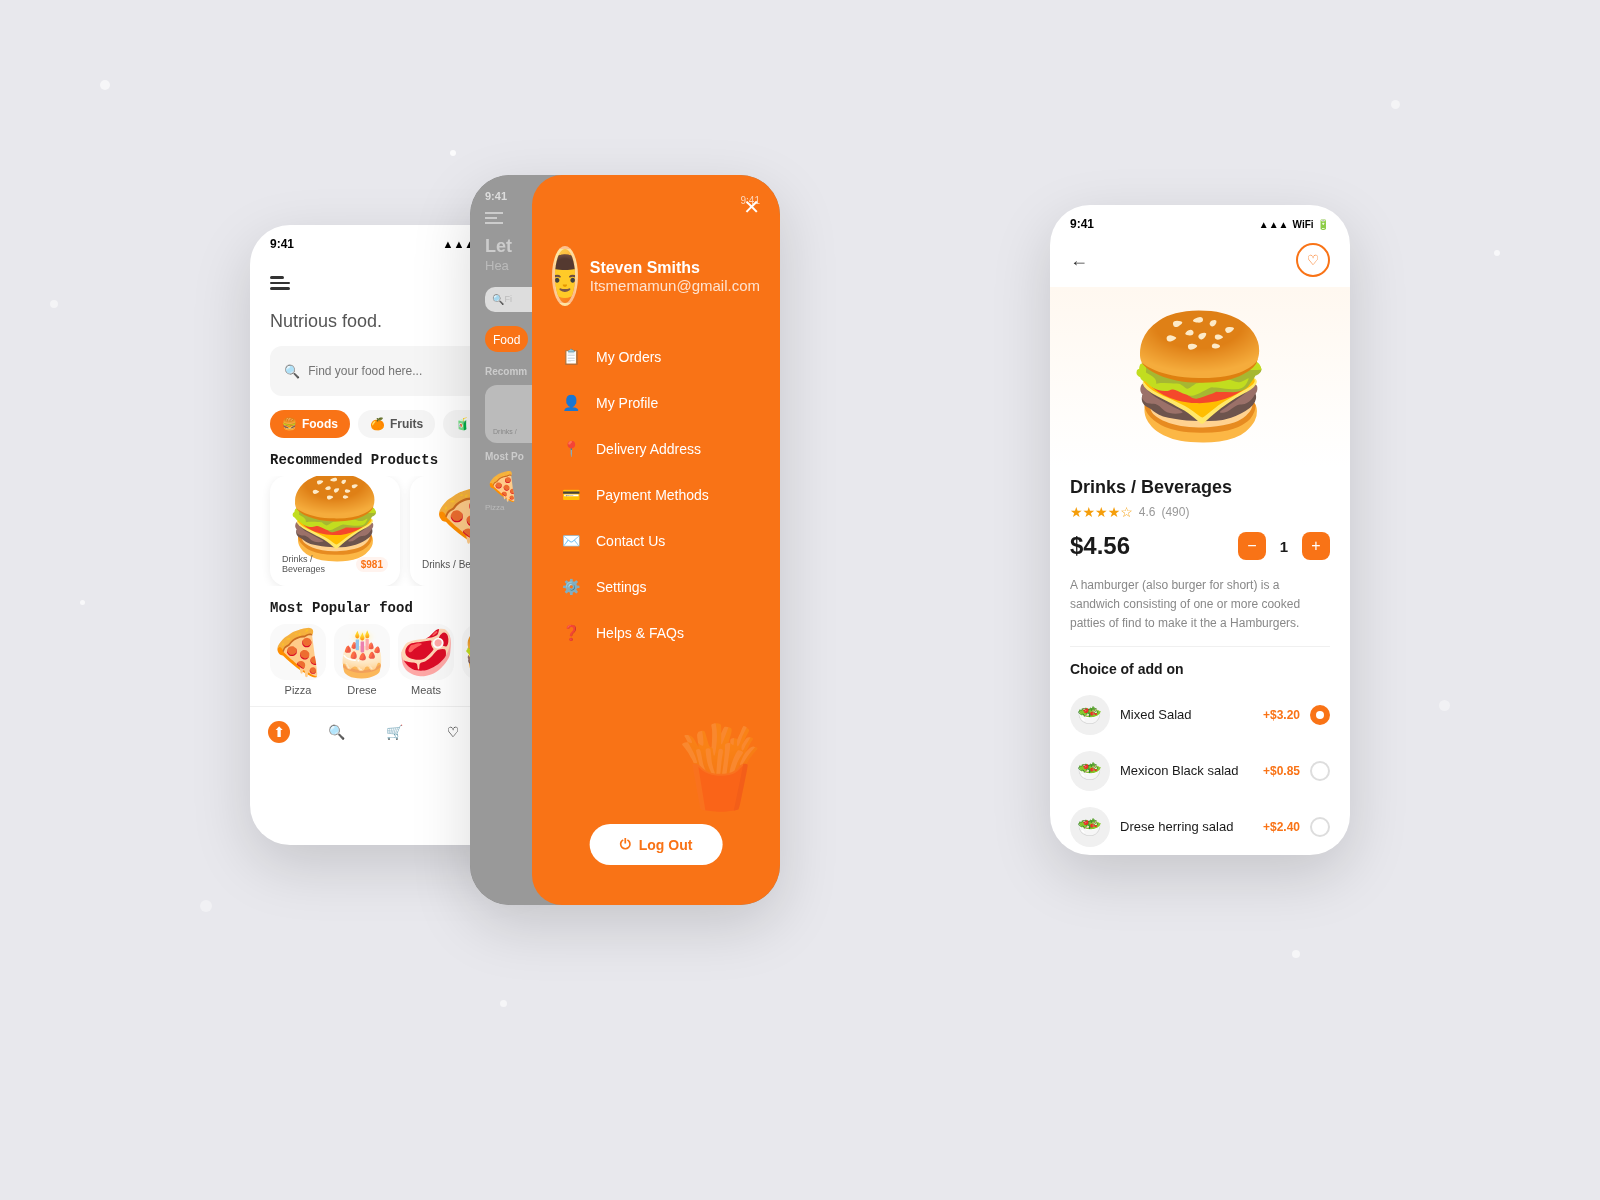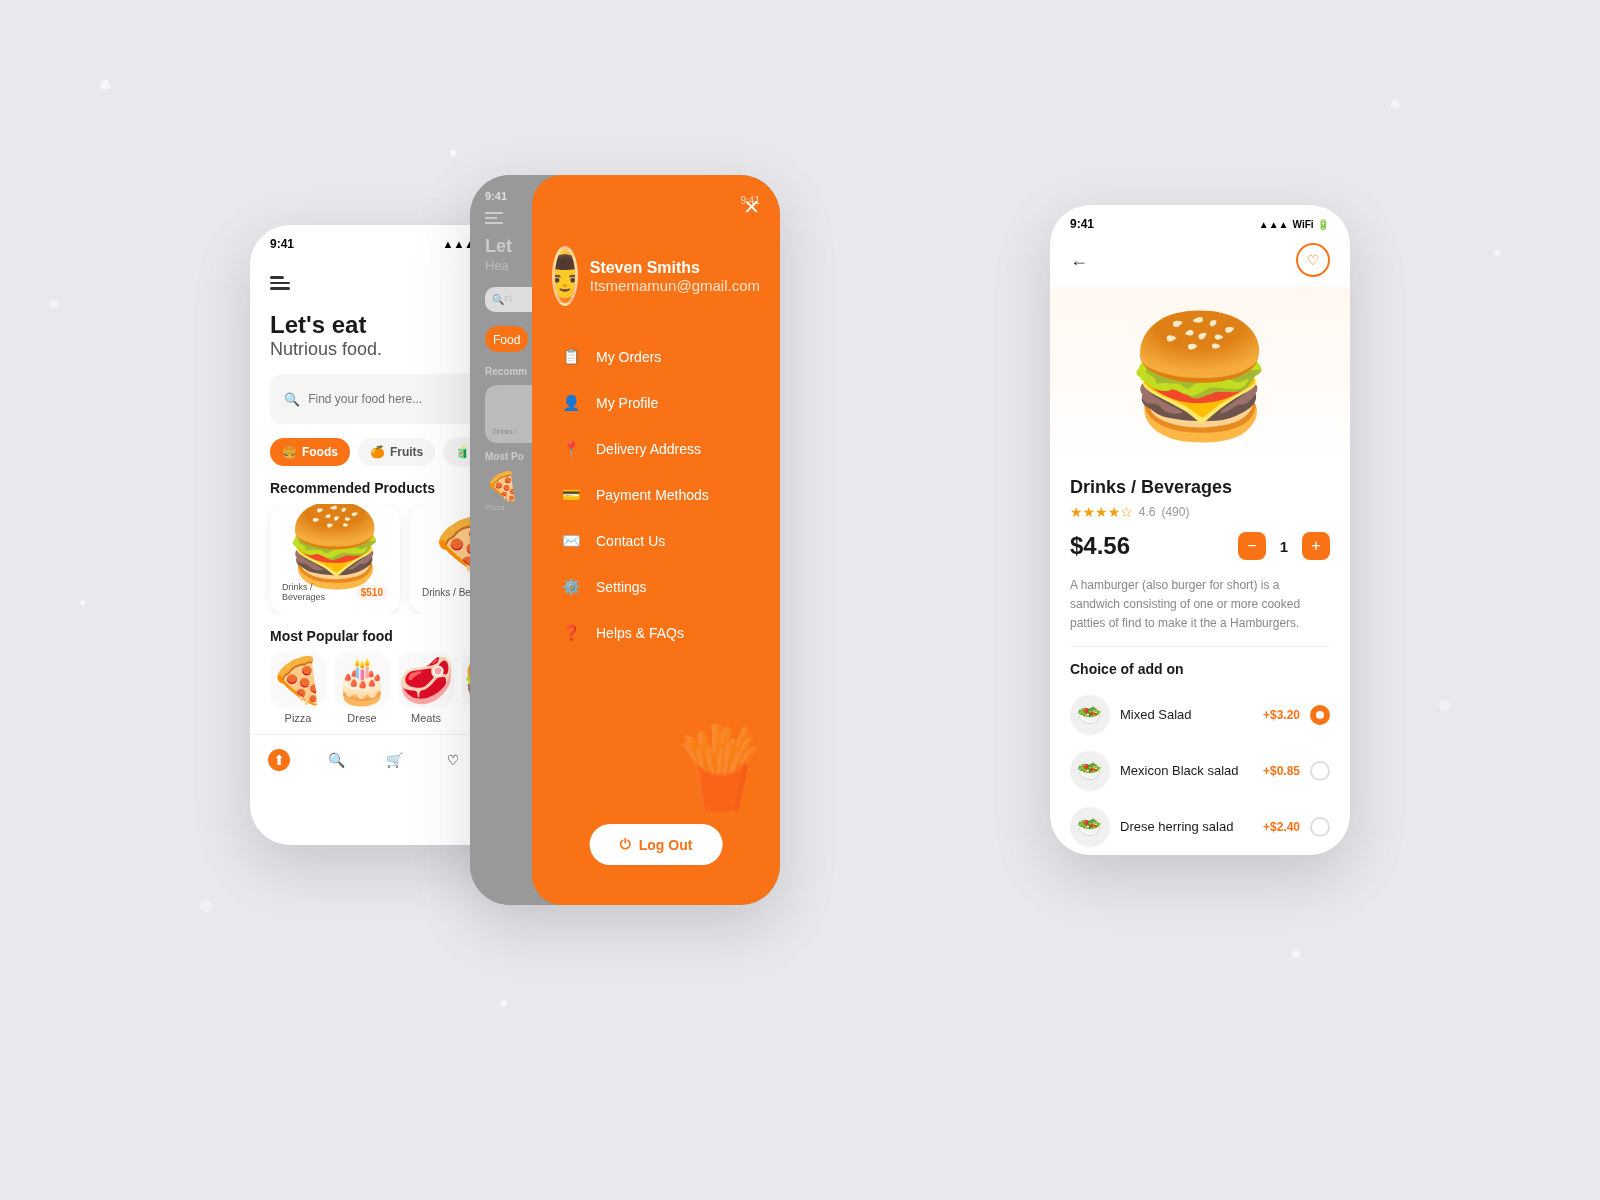--- a/index.html
+++ b/index.html
@@ -184,20 +184,21 @@
     .section-header {
       display: flex;
       justify-content: space-between;
       align-items: center;
       padding: 14px 20px 8px;
     }
     .section-header h3 {
       font-size: 14px;
       font-weight: 700;
       color: #1a1a1a;
+      font-family: Liberation Mono, monospace;
     }
     .see-all {
       font-size: 12px;
       color: #f97316;
       cursor: pointer;
     }
 
     .products-grid {
       display: flex;
       gap: 10px;
@@ -590,21 +591,20 @@
         <span></span>
           <span></span>
           <span></span>
       </div>
       <div class="avatar-circle">
         <span style="font-size:22px;">👨</span>
       </div>
     </div>
 
     <div class="greeting">
-      <h1>Let's eat</h1>
       <p>Nutrious food.</p>
     </div>
 
     <div class="search-bar">
       <span style="color:#ccc;margin-right:8px;font-size:13px;">🔍</span>
       <input type="text" style="font-size: 12px; color: rgb(187, 187, 187); border: none; background: transparent; outline: none; flex: 1 1 0%;" placeholder="Find your food here...">
       <div class="filter-btn">
         <span style="font-size:12px;color:#f97316;">⚙</span>
       </div>
     </div>
@@ -632,21 +632,21 @@
       <h3>Recommended Products</h3>
       <span class="see-all">See all</span>
     </div>
     <div class="products-grid">
       <div class="product-card">
         <div class="food-img">
           <span class="burger-emoji">🍔</span>
         </div>
         <div style="display:flex;justify-content:space-between;align-items:center;margin-top:4px;">
           <span class="food-name" style="font-size:9px;text-align:left;">Drinks / Beverages</span>
-          <span class="price-badge">$510</span>
+          <span class="price-badge">$981</span>
         </div>
       </div>
       <div class="product-card">
         <div class="food-img">
           <span style="font-size:55px;">🍕</span>
         </div>
         <span class="food-name">Drinks / Beverages</span>
       </div>
     </div>
 

